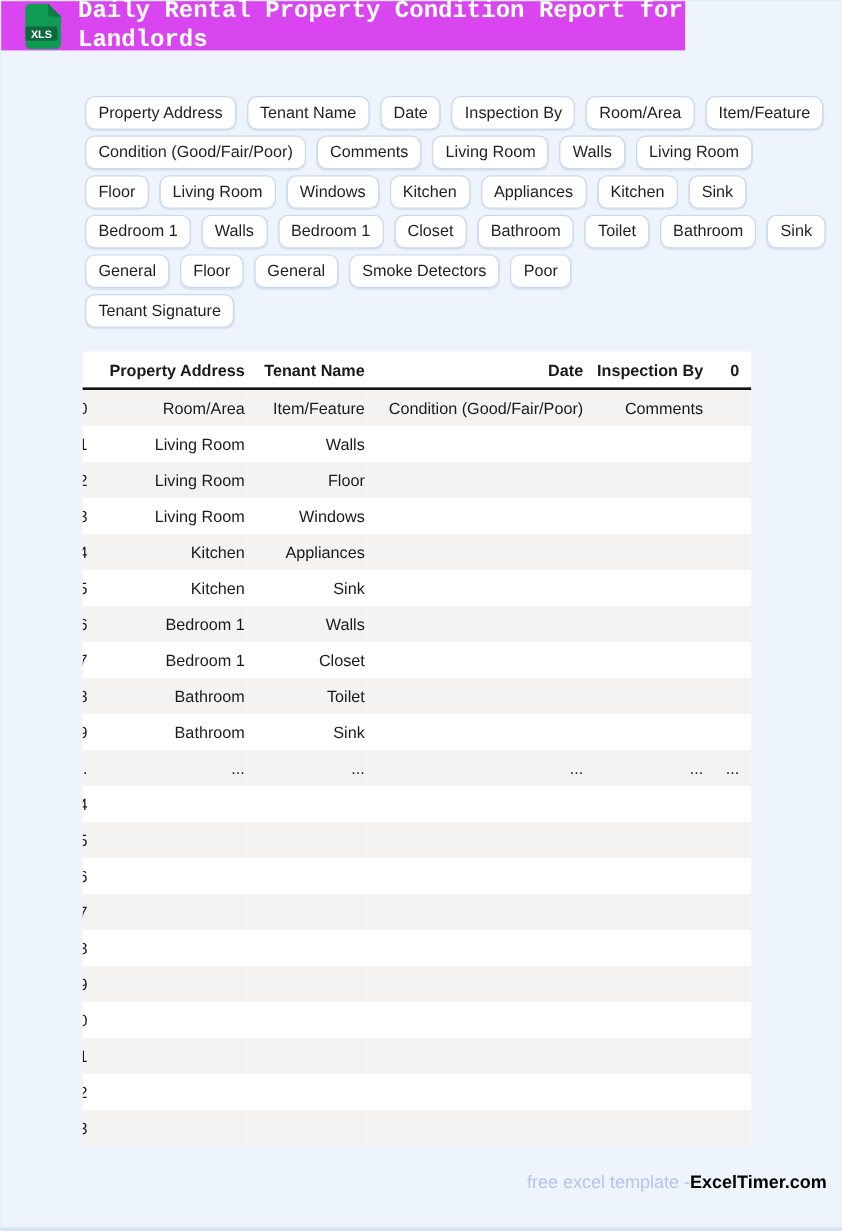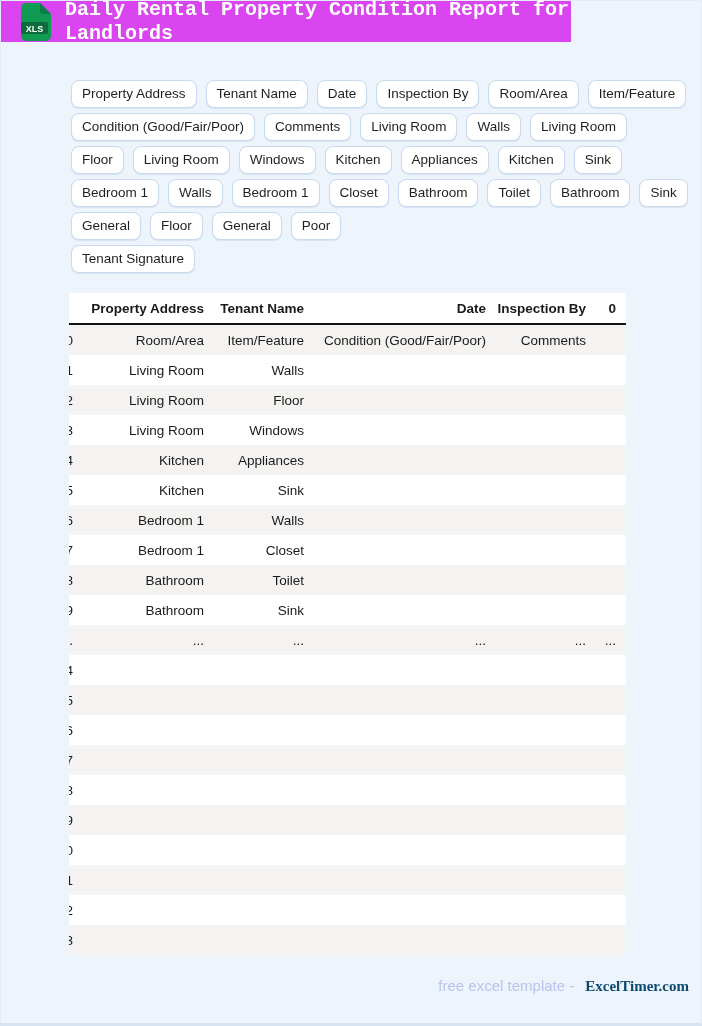--- a/index.html
+++ b/index.html
@@ -31,21 +31,21 @@
   tbody tr:nth-child(even){background:#ffffff;}
   .c-num{padding-right:8px;}
   .c-a{padding-right:2px;}
   .c-b{padding-right:2px;}
   .c-c{padding-right:5px;}
   .c-d{padding-right:5px;}
   .c-e{padding-right:10px;}
 
   
   .footer{position:absolute;top:976px;right:12px;font-size:15px;color:#b9c3ed;}
-  .footer .brand{color:#0c4a6e;font-weight:700;margin-left:11px;text-decoration:none;cursor:pointer;font-family:Liberation Serif, serif;}
+  .footer .brand{color:#000000;font-weight:700;margin-left:0;text-decoration:none;cursor:pointer;}
 </style>
 </head>
 <body>
 
 <div class="page">
 
   <header class="titlebar">
     <span class="xls-icon">
       <svg width="30" height="38" viewBox="0 0 30 38" aria-hidden="true">
         <path d="M5 0 h14 l11 11 v22 a5 5 0 0 1 -5 5 H5 a5 5 0 0 1 -5 -5 V5 a5 5 0 0 1 5 -5 z" fill="#0f9b52"></path>
@@ -94,20 +94,21 @@
         <span class="chip">Bathroom</span>
         <span class="chip">Toilet</span>
         <span class="chip">Bathroom</span>
         <span class="chip">Sink</span>
       </div>
     <div class="chip-row">
 
     <span class="chip">General</span>
         <span class="chip">Floor</span>
         <span class="chip">General</span>
+        <span class="chip">Smoke Detectors</span>
         <span class="chip">Poor</span>
       </div>
     <div class="chip-row">
 
     <span class="chip">Tenant Signature</span>
       </div>
   </section>
 
   <div class="table-wrap">
     <table>

